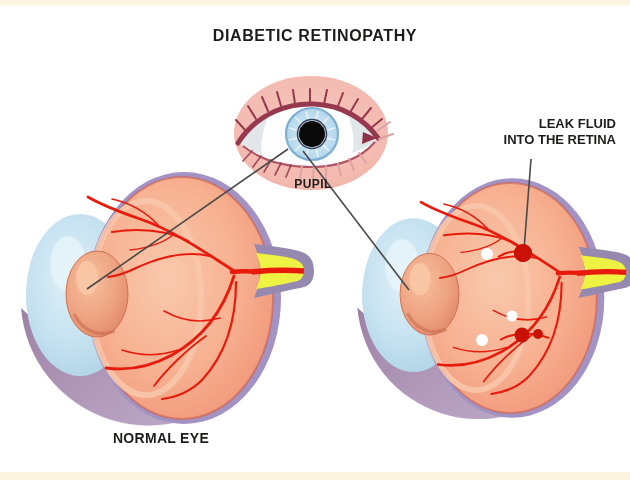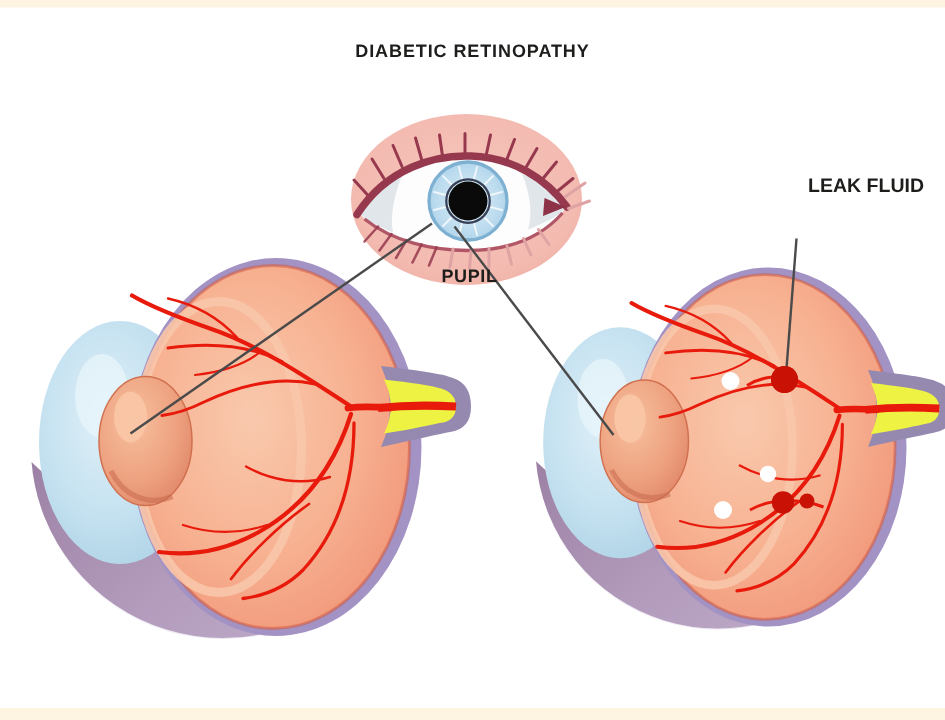--- a/index.html
+++ b/index.html
@@ -5,21 +5,21 @@
   html,body{margin:0;padding:0;background:#fff;}
   .stage{
     position:relative;width:630px;height:480px;overflow:hidden;
     background:#ffffff;font-family:"Liberation Sans", sans-serif;
   }
   .band{position:absolute;left:0;width:630px;background:var(--cream,#fdf5e2);}
   .band.top{top:0;height:5px;}
   .band.bottom{bottom:0;height:8px;}
   .art{position:absolute;left:0;top:0;}
   .lbl{position:absolute;color:var(--title-text,#1d1d1b);font-weight:bold;white-space:nowrap;}
-  .title{left:0;right:0;top:27px;text-align:center;font-size:12px;letter-spacing:.6px;}
+  .title{left:0;right:0;top:27px;text-align:center;font-size:16px;letter-spacing:.6px;}
   .pupil-lbl{left:313px;top:177px;transform:translateX(-50%);font-size:12px;letter-spacing:.4px;}
   .leak-lbl{left:536px;top:116px;transform:translateX(-50%);font-size:13px;line-height:1.25;
             text-align:right;white-space:normal;width:160px;}
   .caption-left{left:161px;top:430px;transform:translateX(-50%);font-size:14px;letter-spacing:.3px;}
   .caption-right{left:472px;top:430px;transform:translateX(-50%);font-size:14px;letter-spacing:.3px;}
   
   .vessel{stroke:var(--vessel-red,#e81a0c);fill:none;}
   .leak-spot{fill:var(--leak-spot-red,#c91205);}
   .exudate{fill:var(--exudate-white,#ffffff);}
   .leader{stroke:var(--leader-line,#4a4a4a);stroke-width:1.6;fill:none;}
@@ -191,17 +191,19 @@
     <line class="leader" x1="288" y1="149" x2="87" y2="289"></line>
     <line class="leader" x1="303" y1="151" x2="409" y2="290"></line>
     <line class="leader" x1="531" y1="159" x2="524" y2="250"></line>
     <circle class="leak-spot" cx="523" cy="253" r="9"></circle>
   </svg>
 
   <div class="lbl title">DIABETIC RETINOPATHY</div>
   <div class="lbl pupil-lbl">PUPIL</div>
   <div class="lbl leak-lbl">
     <span>LEAK FLUID</span><br>
+    <span>INTO THE RETINA</span>
   </div>
+  <div class="lbl caption-left">NORMAL EYE</div>
 
   <div class="band top"></div>
   <div class="band bottom"></div>
 </div>
 
 </body></html>

